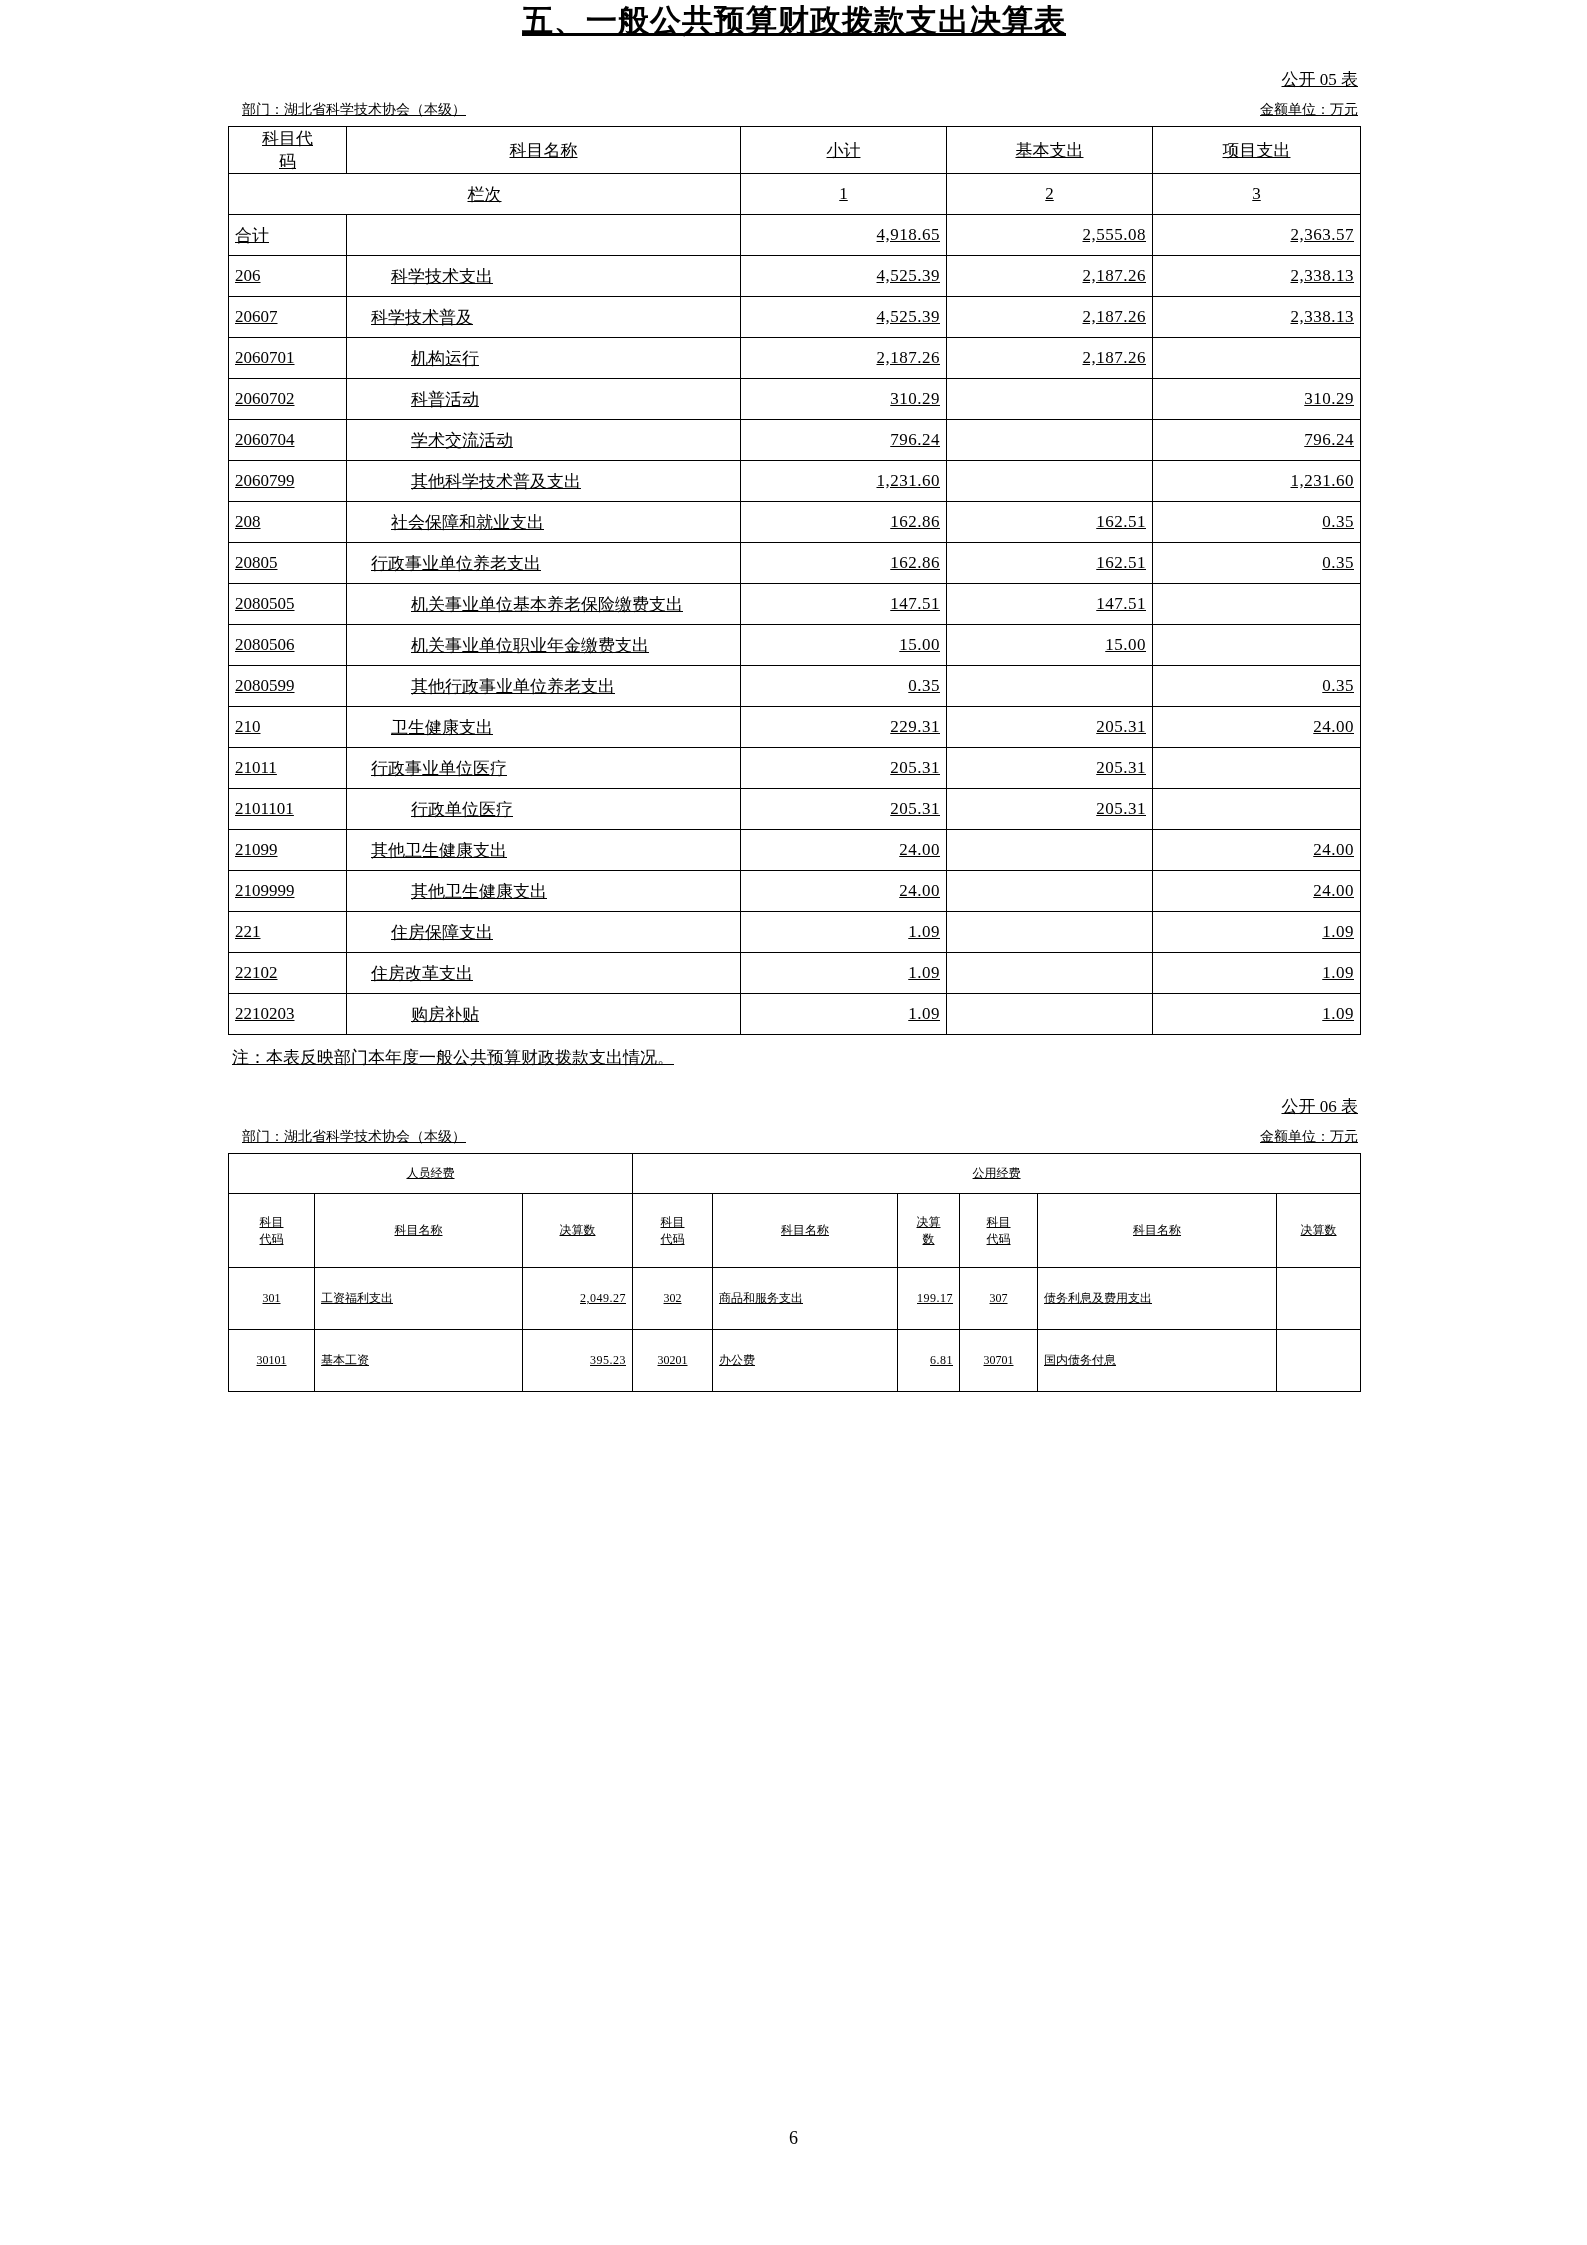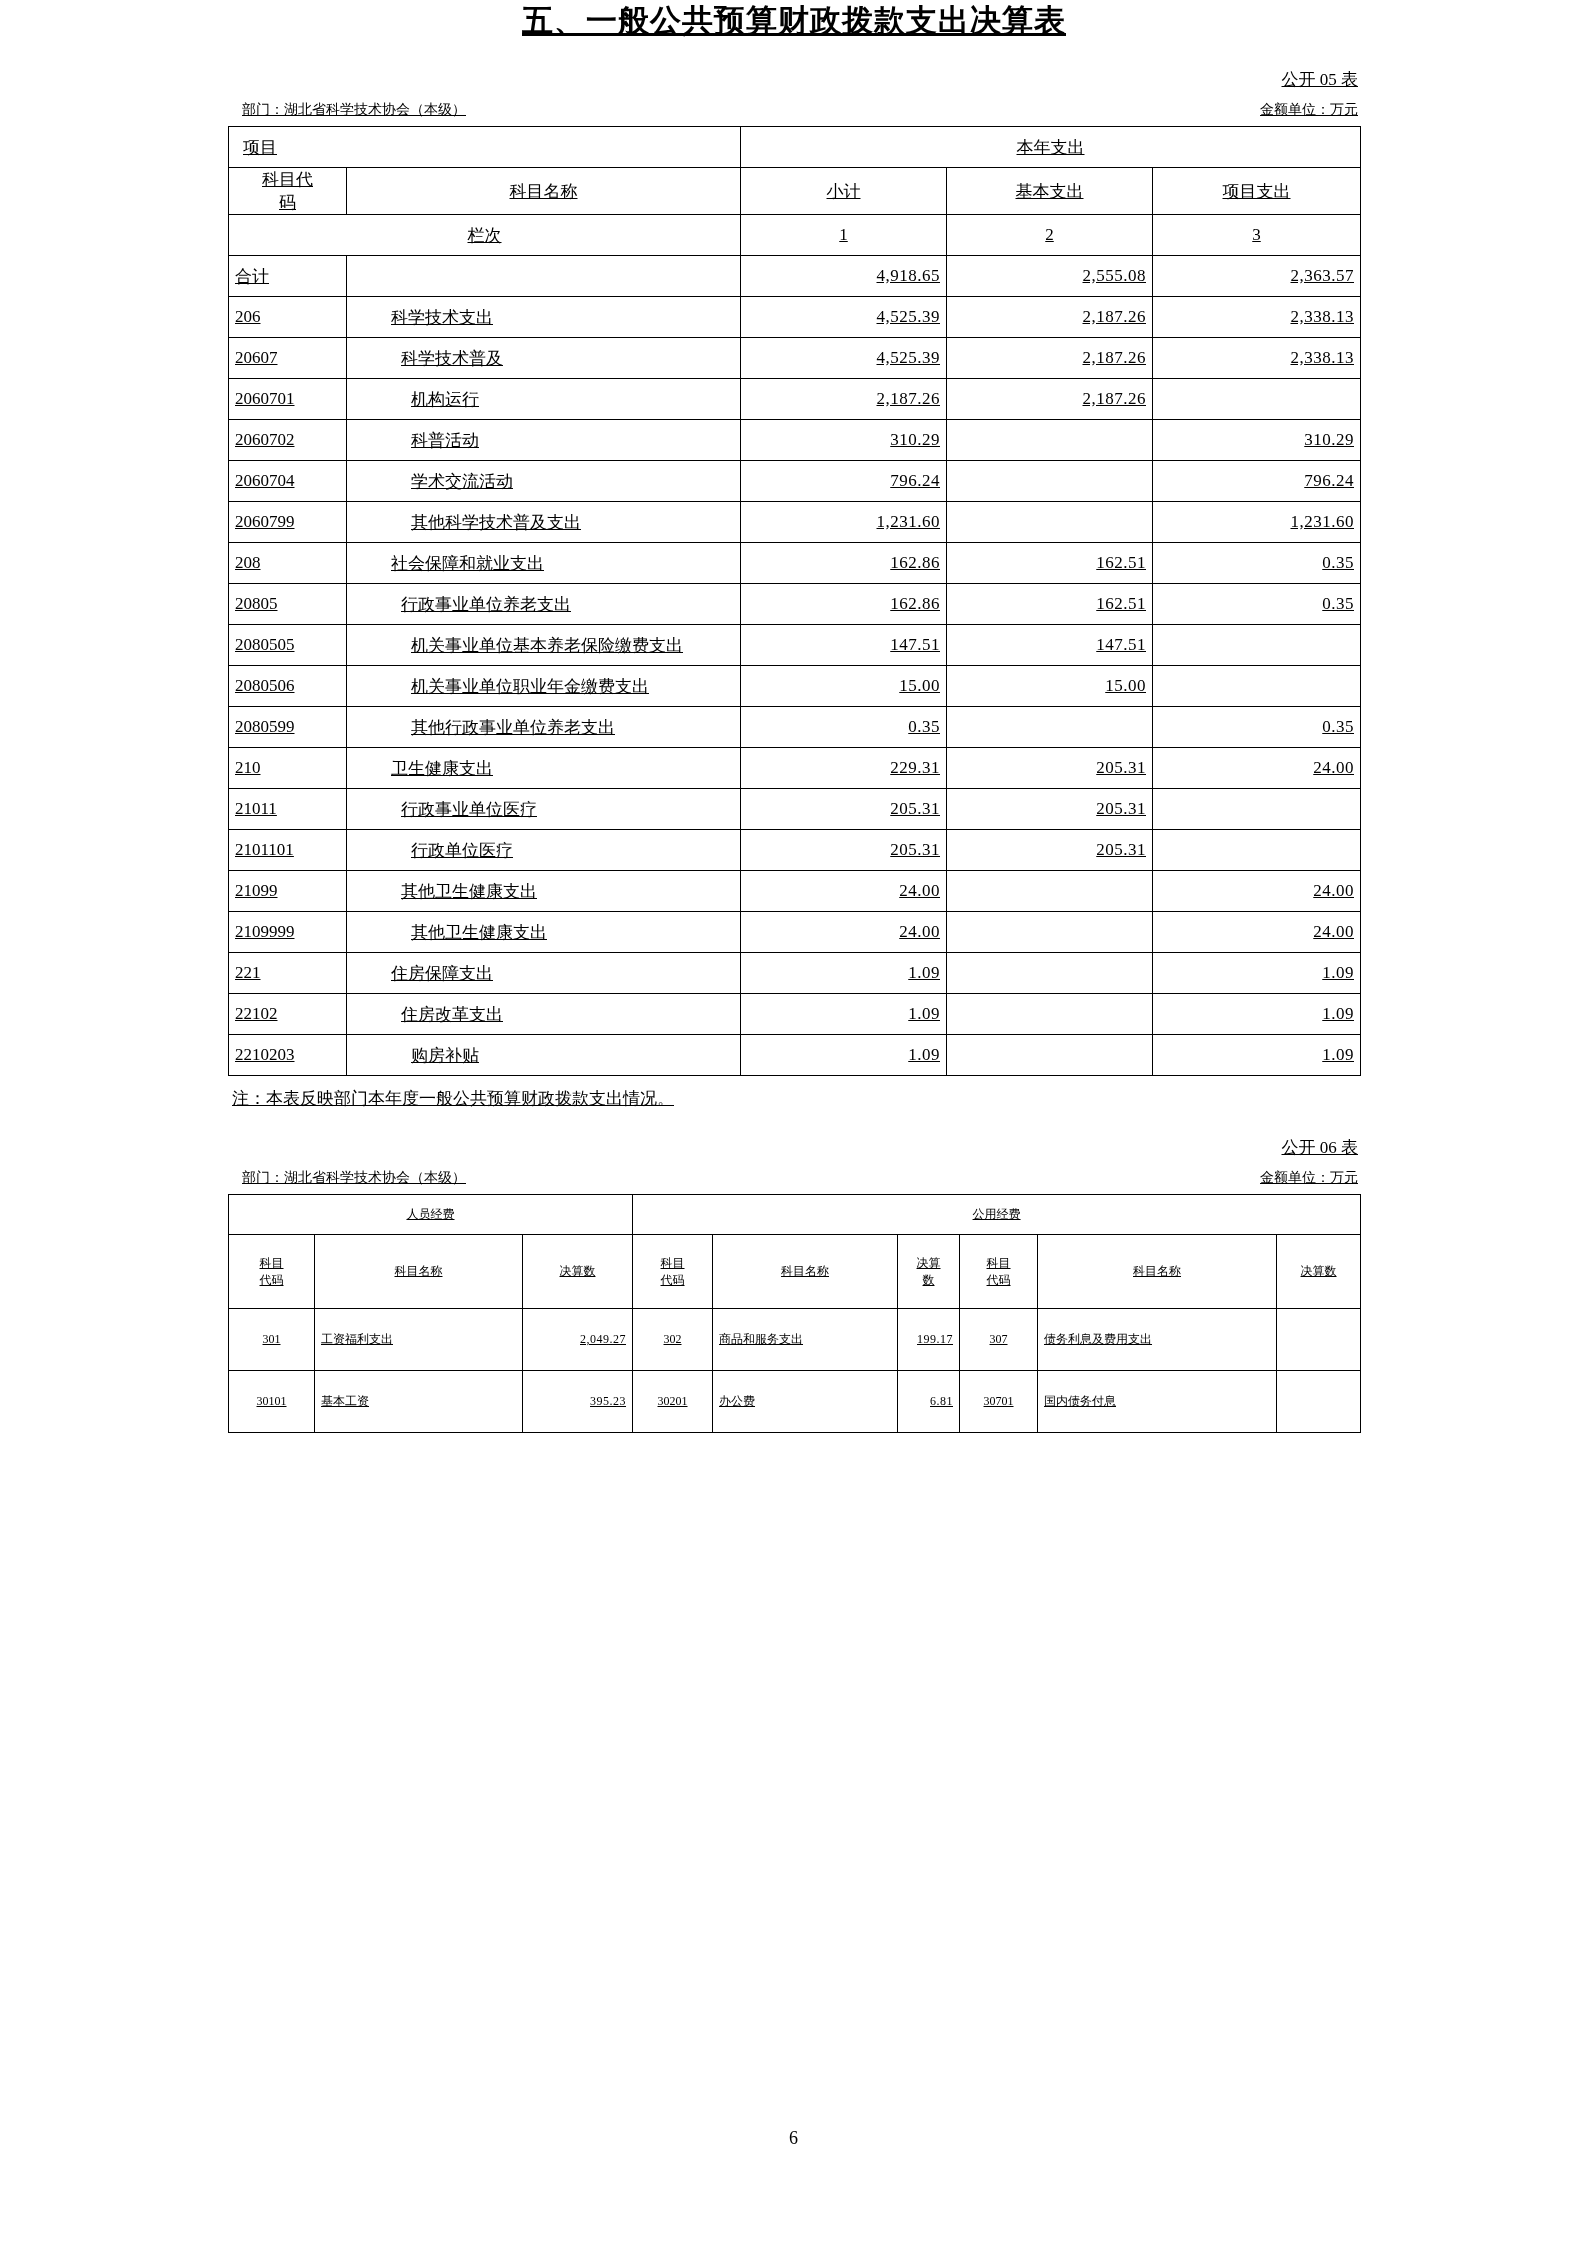--- a/index.html
+++ b/index.html
@@ -73,21 +73,21 @@
     vertical-align: middle;
   }
   .c-code { width: 118px; text-align: left; padding-left: 14px; }
   .c-name { width: 394px; text-align: left; }
   .c-num  { width: 206px; text-align: right; padding-right: 18px; }
 
   .hdr-center { text-align: center; }
   .tall { height: 88px; }
   .bold { font-weight: bold; }
   .lvl1 .c-name { padding-left: 44px; }
-  .lvl2 .c-name { padding-left: 54px; margin-left: 25px; }
+  .lvl2 .c-name { padding-left: 24px; margin-left: 25px; }
   .lvl3 .c-name { padding-left: 64px; }
   .num-mono { font-family: "Liberation Serif", serif; letter-spacing: 0.5px; }
 
   .note {
     font-size: 17px;
     margin-top: 11px;
     padding-left: 4px;
   }
 
   
@@ -144,24 +144,20 @@
 
     <table class="budget">
       <colgroup>
         <col style="width:118px">
           <col style="width:394px">
           <col style="width:206px">
           <col style="width:206px">
           <col style="width:208px">
       </colgroup>
       <tbody>
-        <tr>
-          <td class="hdr-center c-code" colspan="2" style="text-align:left;padding-left:14px;">项目</td>
-          <td class="hdr-center" colspan="3">本年支出</td>
-        </tr>
         <tr>
           <td class="hdr-center tall">
             <div>科目代</div>
             <div>码</div>
           </td>
           <td class="hdr-center tall">科目名称</td>
           <td class="hdr-center tall">小计</td>
           <td class="hdr-center tall">基本支出</td>
           <td class="hdr-center tall">项目支出</td>
         </tr>

